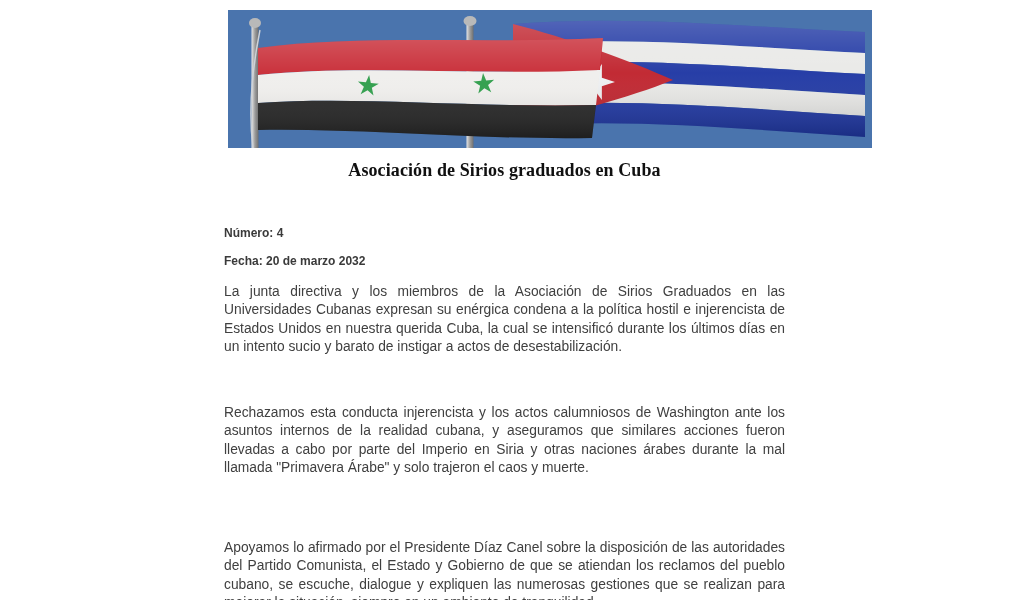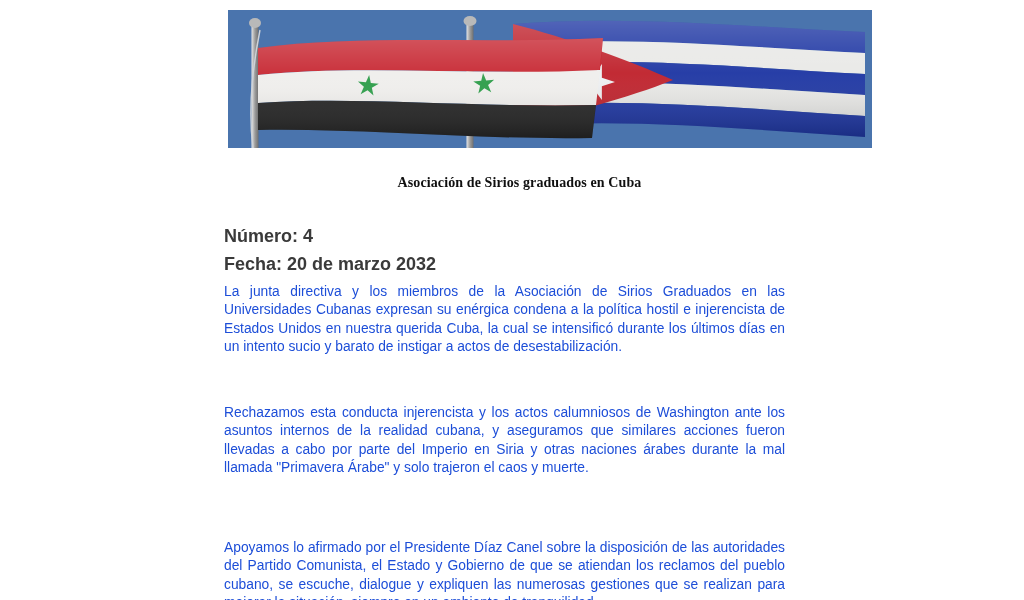--- a/index.html
+++ b/index.html
@@ -25,48 +25,48 @@
   .flags-figure svg {
     display: block;
     width: 100%;
     height: 100%;
   }
   .doc-title {
     position: absolute;
     left: 224px;
     top: 160px;
     width: 561px;
-    margin: 15px;
+    margin: 0;
     text-align: center;
     font-family: "Liberation Serif", serif;
     font-weight: bold;
-    font-size: 14px;
+    font-size: 18px;
     letter-spacing: 0.1px;
     color: #101010;
   }
   .meta-line {
     position: absolute;
     left: 224px;
     width: 561px;
     margin: 0;
-    font-size: 18px;
+    font-size: 12px;
     font-weight: bold;
     color: #3a3a3a;
   }
   .meta-number { top: 226px; }
   .meta-date   { top: 254px; }
   .body-para {
     position: absolute;
     left: 224px;
     width: 561px;
     margin: 0;
     text-align: justify;
     font-size: 13.8px;
     line-height: 18.3px;
-    color: #1d4ed8;
+    color: #404040;
   }
   .para-1 { top: 283px; }
   .para-2 { top: 404px; }
   .para-3 { top: 499px; margin-top: 40px; }
 </style>
 </head>
 <body>
 
 <main>
 

